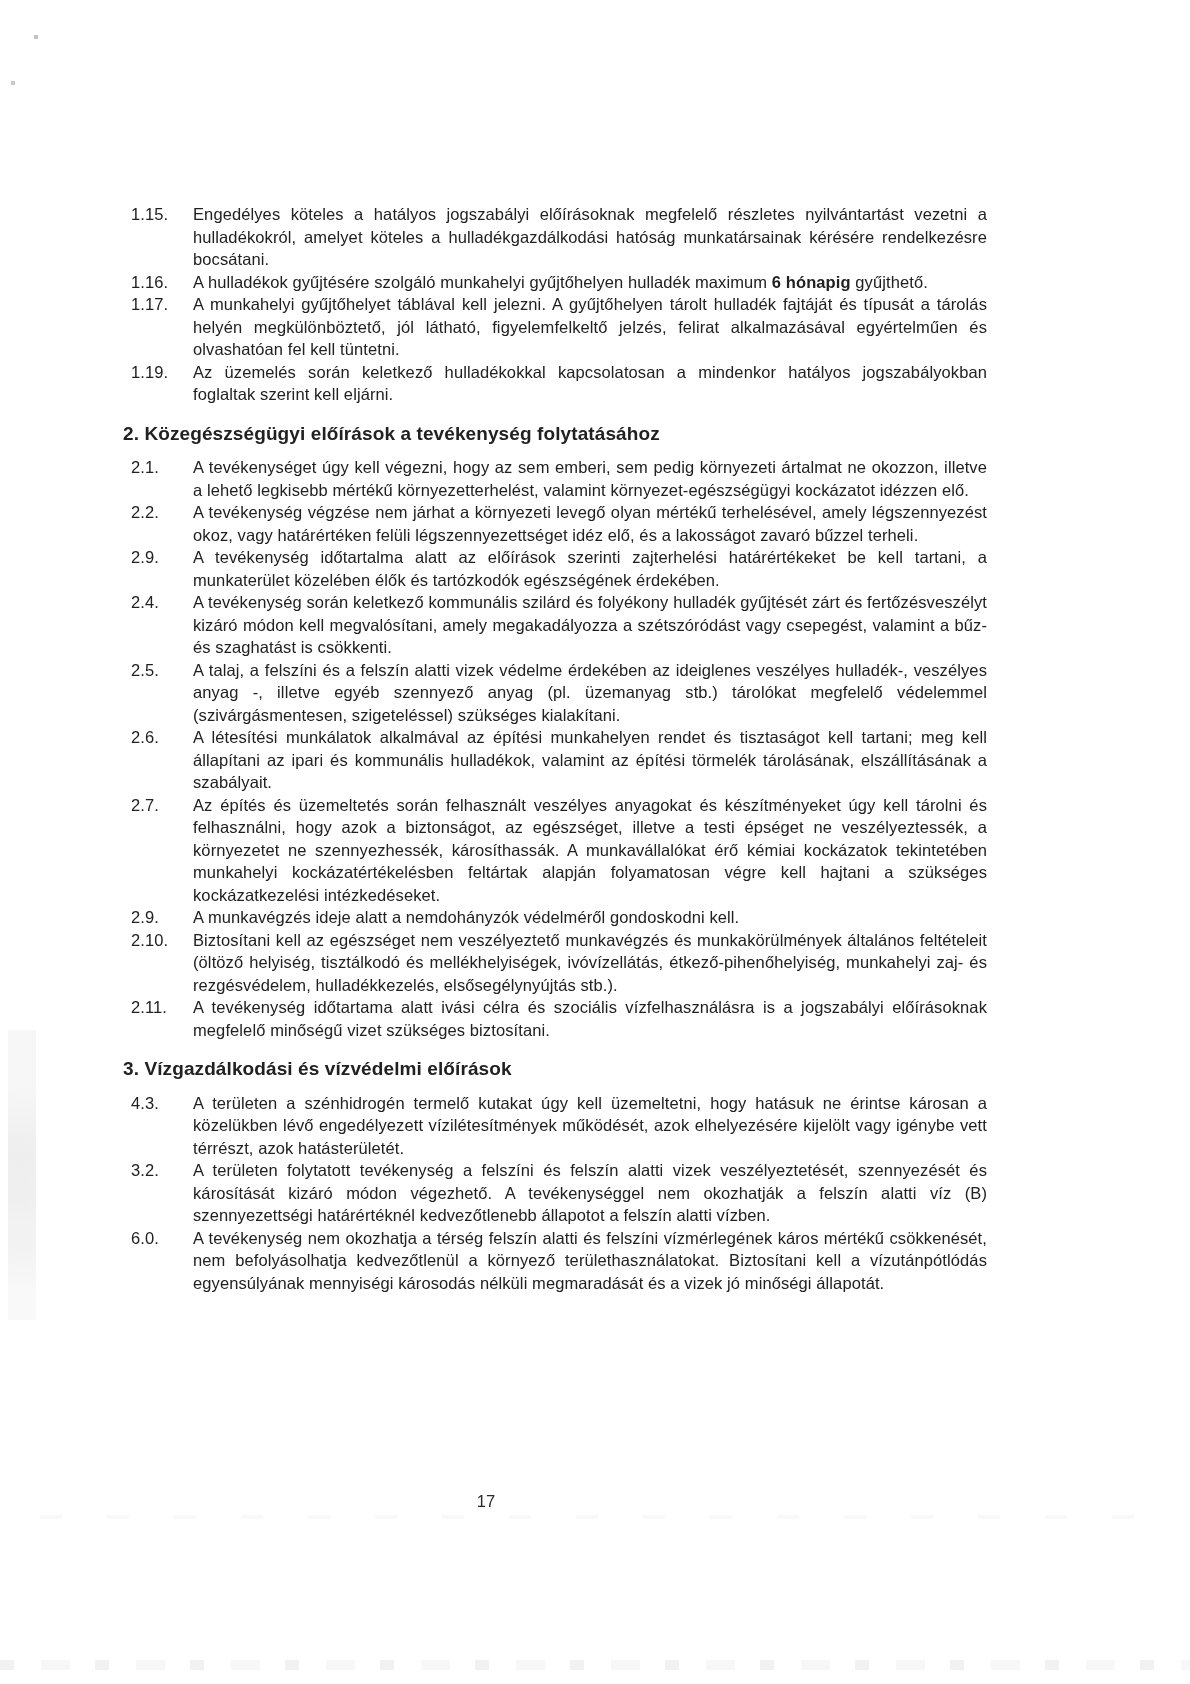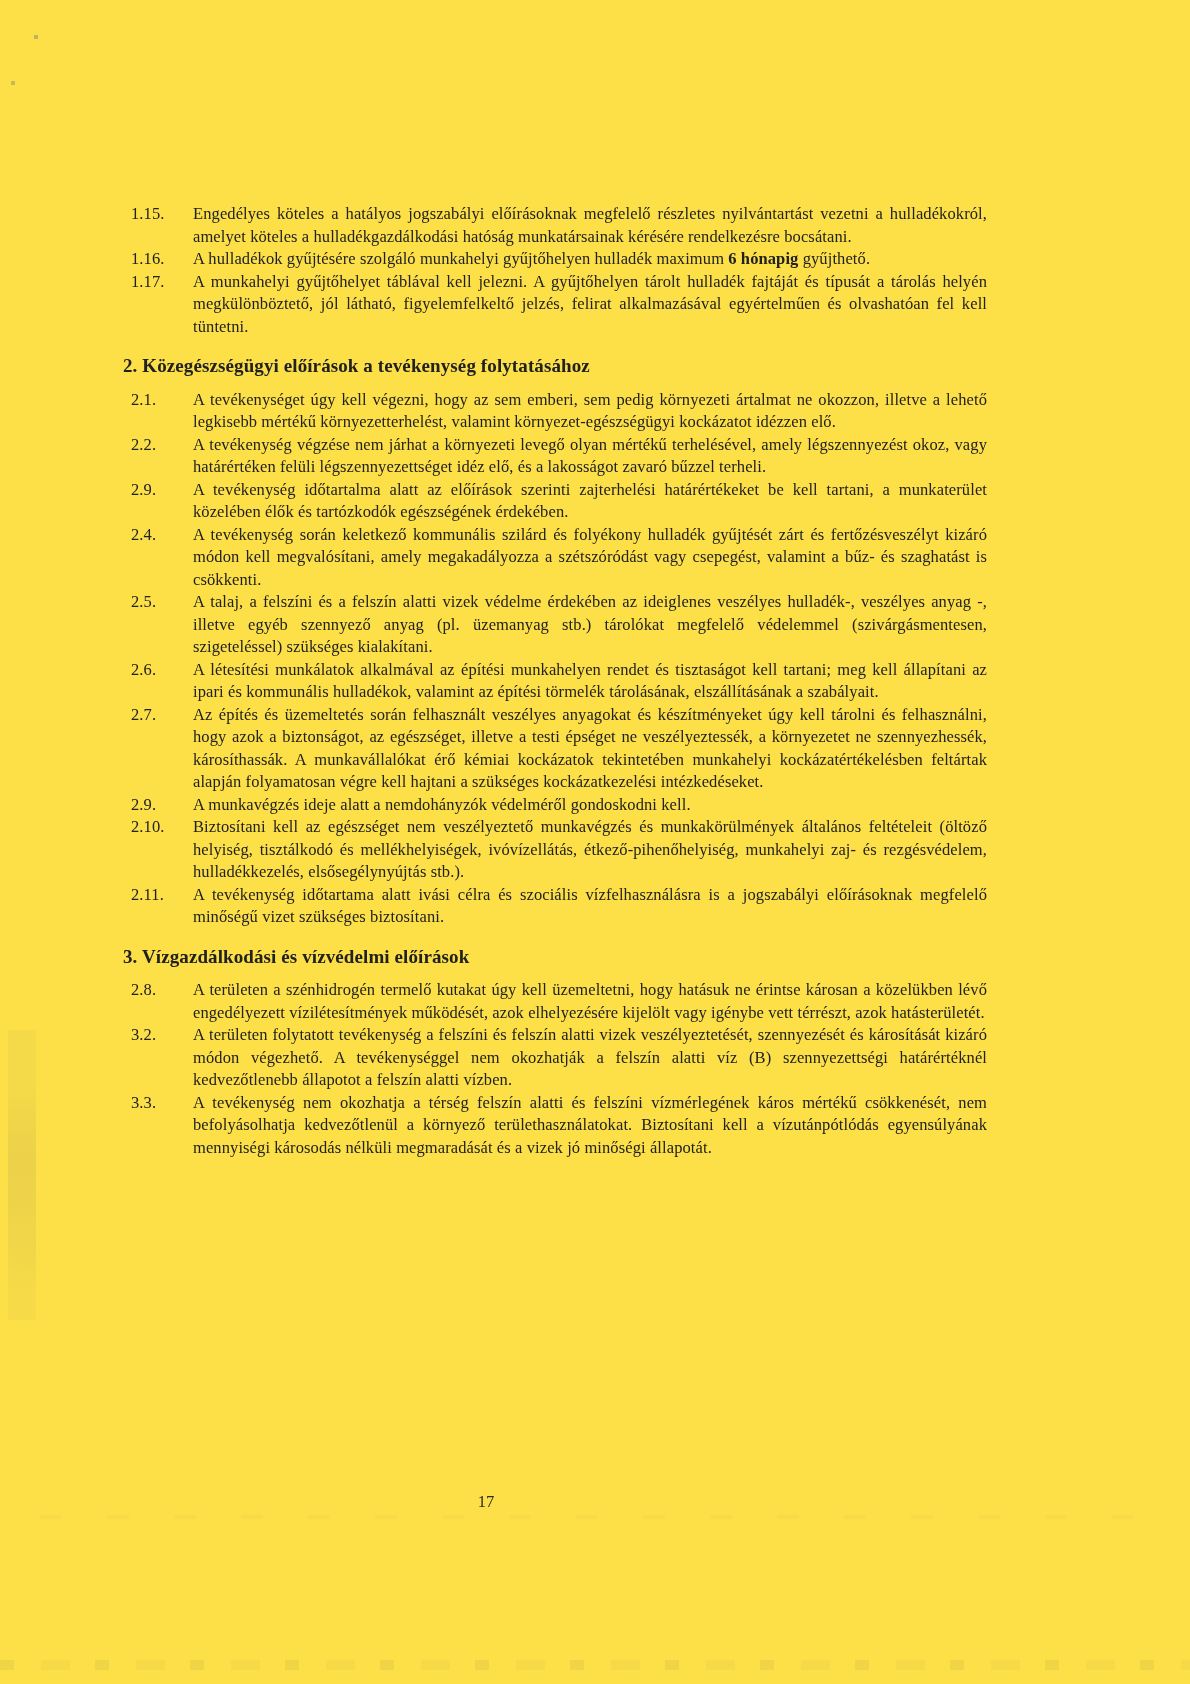--- a/index.html
+++ b/index.html
@@ -5,23 +5,23 @@
   html, body {
     margin: 0;
     padding: 0;
     background: #e8e8e8;
   }
   .page {
     position: relative;
     width: 1190px;
     height: 1684px;
     margin: 0 auto;
-    background: #fde047;
+    background: #ffffff;
     overflow: hidden;
-    font-family: Liberation Serif, serif;
+    font-family: Liberation Sans, sans-serif;
     color: #212121;
   }
   .content {
     position: absolute;
     left: 131px;
     top: 203px;
     width: 856px;
     font-size: 16.5px;
     line-height: 22.5px;
     letter-spacing: 0.1px;
@@ -114,20 +114,24 @@
         <div class="text">Engedélyes köteles a hatályos jogszabályi előírásoknak megfelelő részletes nyilvántartást vezetni a hulladékokról, amelyet köteles a hulladékgazdálkodási hatóság munkatársainak kérésére rendelkezésre bocsátani.</div>
       </div>
       <div class="item">
         <span class="num">1.16.</span>
         <div class="text">A hulladékok gyűjtésére szolgáló munkahelyi gyűjtőhelyen hulladék maximum <b>6 hónapig</b> gyűjthető.</div>
       </div>
       <div class="item">
         <span class="num">1.17.</span>
         <div class="text">A munkahelyi gyűjtőhelyet táblával kell jelezni. A gyűjtőhelyen tárolt hulladék fajtáját és típusát a tárolás helyén megkülönböztető, jól látható, figyelemfelkeltő jelzés, felirat alkalmazásával egyértelműen és olvashatóan fel kell tüntetni.</div>
       </div>
+      <div class="item">
+        <span class="num">1.19.</span>
+        <div class="text">Az üzemelés során keletkező hulladékokkal kapcsolatosan a mindenkor hatályos jogszabályokban foglaltak szerint kell eljárni.</div>
+      </div>
       <div class="heading">2. Közegészségügyi előírások a tevékenység folytatásához</div>
       <div class="item">
         <span class="num">2.1.</span>
         <div class="text">A tevékenységet úgy kell végezni, hogy az sem emberi, sem pedig környezeti ártalmat ne okozzon, illetve a lehető legkisebb mértékű környezetterhelést, valamint környezet-egészségügyi kockázatot idézzen elő.</div>
       </div>
       <div class="item">
         <span class="num">2.2.</span>
         <div class="text">A tevékenység végzése nem járhat a környezeti levegő olyan mértékű terhelésével, amely légszennyezést okoz, vagy határértéken felüli légszennyezettséget idéz elő, és a lakosságot zavaró bűzzel terheli.</div>
       </div>
       <div class="item">
@@ -157,29 +161,29 @@
       <div class="item">
         <span class="num">2.10.</span>
         <div class="text">Biztosítani kell az egészséget nem veszélyeztető munkavégzés és munkakörülmények általános feltételeit (öltöző helyiség, tisztálkodó és mellékhelyiségek, ivóvízellátás, étkező-pihenőhelyiség, munkahelyi zaj- és rezgésvédelem, hulladékkezelés, elsősegélynyújtás stb.).</div>
       </div>
       <div class="item">
         <span class="num">2.11.</span>
         <div class="text">A tevékenység időtartama alatt ivási célra és szociális vízfelhasználásra is a jogszabályi előírásoknak megfelelő minőségű vizet szükséges biztosítani.</div>
       </div>
       <div class="heading">3. Vízgazdálkodási és vízvédelmi előírások</div>
       <div class="item">
-        <span class="num">2.8.</span>
+        <span class="num">4.3.</span>
         <div class="text">A területen a szénhidrogén termelő kutakat úgy kell üzemeltetni, hogy hatásuk ne érintse károsan a közelükben lévő engedélyezett vízilétesítmények működését, azok elhelyezésére kijelölt vagy igénybe vett térrészt, azok hatásterületét.</div>
       </div>
       <div class="item">
         <span class="num">3.2.</span>
         <div class="text">A területen folytatott tevékenység a felszíni és felszín alatti vizek veszélyeztetését, szennyezését és károsítását kizáró módon végezhető. A tevékenységgel nem okozhatják a felszín alatti víz (B) szennyezettségi határértéknél kedvezőtlenebb állapotot a felszín alatti vízben.</div>
       </div>
       <div class="item">
-        <span class="num">3.3.</span>
+        <span class="num">6.0.</span>
         <div class="text">A tevékenység nem okozhatja a térség felszín alatti és felszíni vízmérlegének káros mértékű csökkenését, nem befolyásolhatja kedvezőtlenül a környező területhasználatokat. Biztosítani kell a vízutánpótlódás egyensúlyának mennyiségi károsodás nélküli megmaradását és a vizek jó minőségi állapotát.</div>
       </div>
     </div>
   <div class="page-number">17</div>
   <div class="artifact-midline"></div>
   <div class="artifact-left"></div>
   <div class="artifact-bottom"></div>
 </div>
 
 </body></html>

